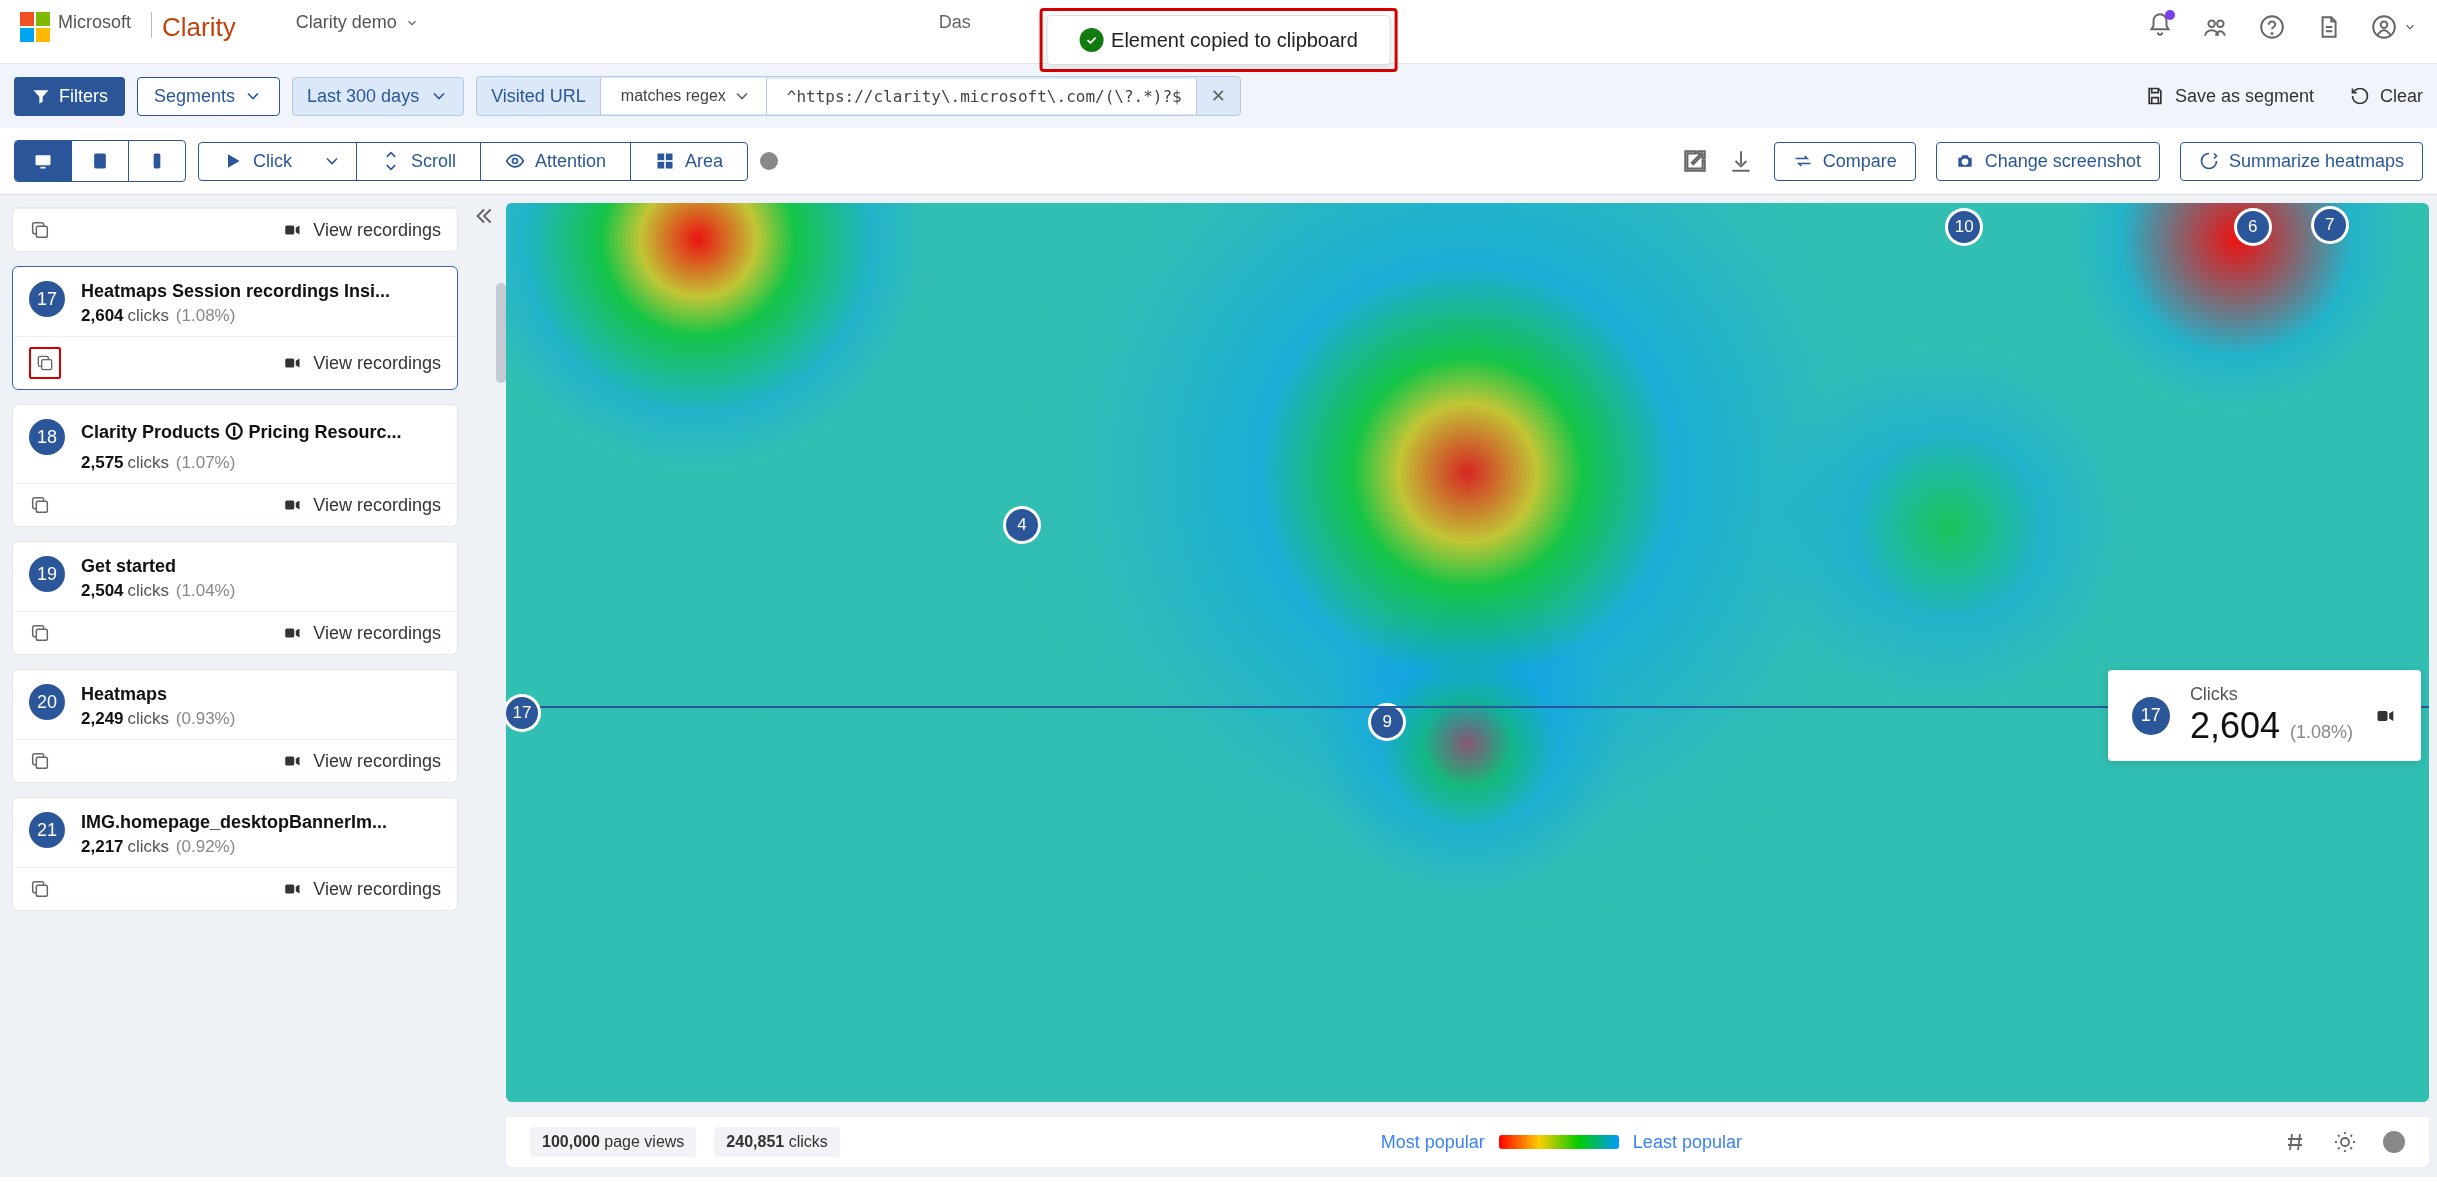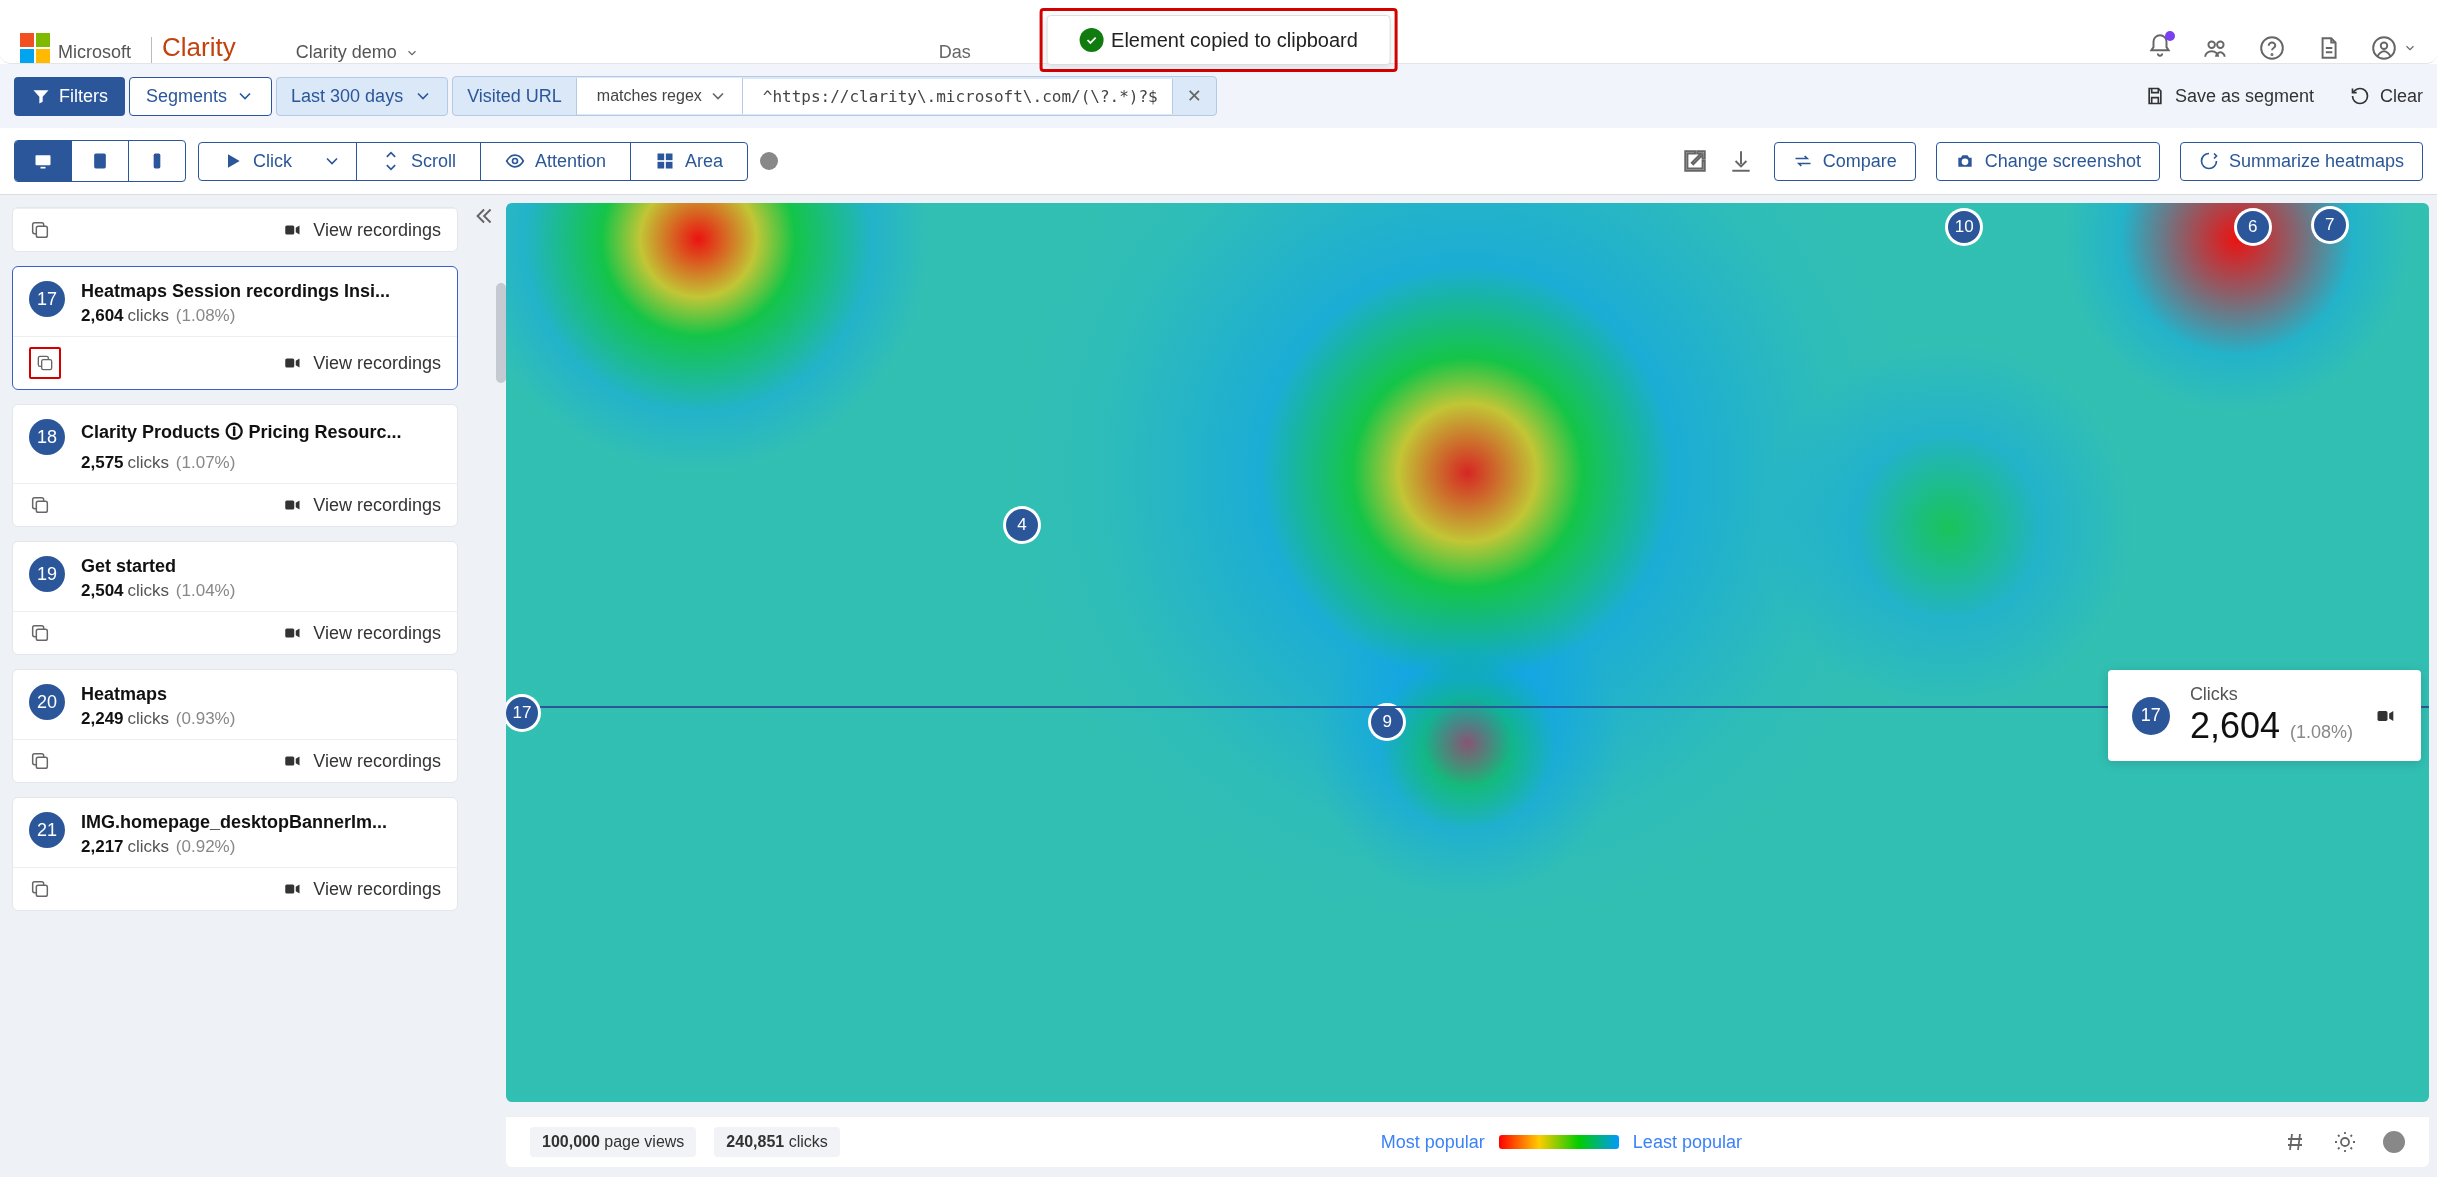--- a/index.html
+++ b/index.html
@@ -1,38 +1,38 @@
 <!DOCTYPE html>
 <html><head>
 <meta charset="utf-8">
 <style>
 * { box-sizing: border-box; margin: 0; padding: 0; font-family: "Segoe UI", -apple-system, sans-serif; }
 body { background: #fff; overflow: hidden; width: 2437px; height: 1183px; transform-origin: top left; }
-.header { display: flex; align-items: flex-end; height: 64px; padding: 0 20px; border-bottom: 1px solid #e5e5e5; background:#fff; position:relative;border-radius:10px; }
+.header { display: flex; align-items: flex-start; height: 64px; padding: 12px 20px; border-bottom: 1px solid #e5e5e5; background:#fff; position:relative; }
 .ms-logo { display: grid; grid-template-columns: repeat(2,14px); grid-template-rows: repeat(2,14px); gap:2px; margin-right:8px; }
 .ms-logo .sq { width:14px; height:14px; }
 .sq.r { background:#f25022; } .sq.g { background:#7fba00; } .sq.b { background:#00a4ef; } .sq.y { background:#ffb900; }
 .ms-text { font-size:18px; color:#555; font-weight:500; margin-right:10px; }
 .divider { width:1px; height:26px; background:#bbb; margin: 0 10px; }
 .clarity-brand { font-size:26px; font-weight:300; color:#c2410c; }
 .demo-dd { margin-left:60px; display:flex; align-items:center; gap:8px; color:#555; font-size:18px; cursor:pointer; }
 .chev { width:14px; height:14px; }
 .nav-hidden { margin-left:520px; color:#666; font-size:18px; display:flex; gap:40px; }
 .header-right { margin-left:auto; display:flex; align-items:center; gap:30px; }
 .hicon { width:26px; height:26px; fill:none; stroke:#666; stroke-width:1.8; cursor:pointer; position:relative; }
 .notif-dot { position:absolute; top:-2px; right:-2px; width:10px; height:10px; background:#7b3ff2; border-radius:50%; }
 
 .toast-wrap { position:absolute; top:8px; left:50%; transform:translateX(-50%); z-index:50; }
 .toast-outline { border:3px solid #d40000; padding:4px; border-radius:4px; }
 .toast { background:#fff; border:1px solid #ddd; border-radius:4px; padding:12px 32px; display:flex; align-items:center; gap:8px; box-shadow:0 2px 8px rgba(0,0,0,.1); }
 .toast .ok { width:24px; height:24px; background:#107c10; border-radius:50%; display:flex; align-items:center; justify-content:center; }
 .toast .ok svg { width:14px; height:14px; stroke:#fff; stroke-width:3; fill:none; }
 .toast .msg { font-size:20px; color:#222; }
 
-.filterbar { display:flex; align-items:center; gap:4px; padding:12px 14px; background:#f1f5fb; }
+.filterbar { display:flex; align-items:center; gap:12px; padding:12px 14px; background:#f1f5fb; }
 .btn { display:flex; align-items:center; gap:8px; padding:8px 16px; border-radius:4px; border:1px solid transparent; font-size:18px; cursor:pointer; }
 .btn.primary { background:#2b579a; color:#fff; }
 .btn.outline { background:#fff; border:1px solid #2b579a; color:#2b579a; }
 .chip { display:flex; align-items:center; gap:10px; background:#dbe8f7; border-radius:4px; padding:8px 14px; border:1px solid #b4c9e4; }
 .chip .lab { color:#2b579a; font-size:18px; }
 .chip .x { color:#666; font-size:18px; cursor:pointer; }
 .chip.row { padding:0; gap:0; background:#dbe8f7; }
 .chip.row .seg { padding:8px 14px; border-right:1px solid #b4c9e4; display:flex; align-items:center; gap:6px; }
 .chip.row .seg.w { background:#fff;padding-left:20px; }
 .chip.row .seg.last { border-right:none; display:flex; align-items:center; gap:8px; }

